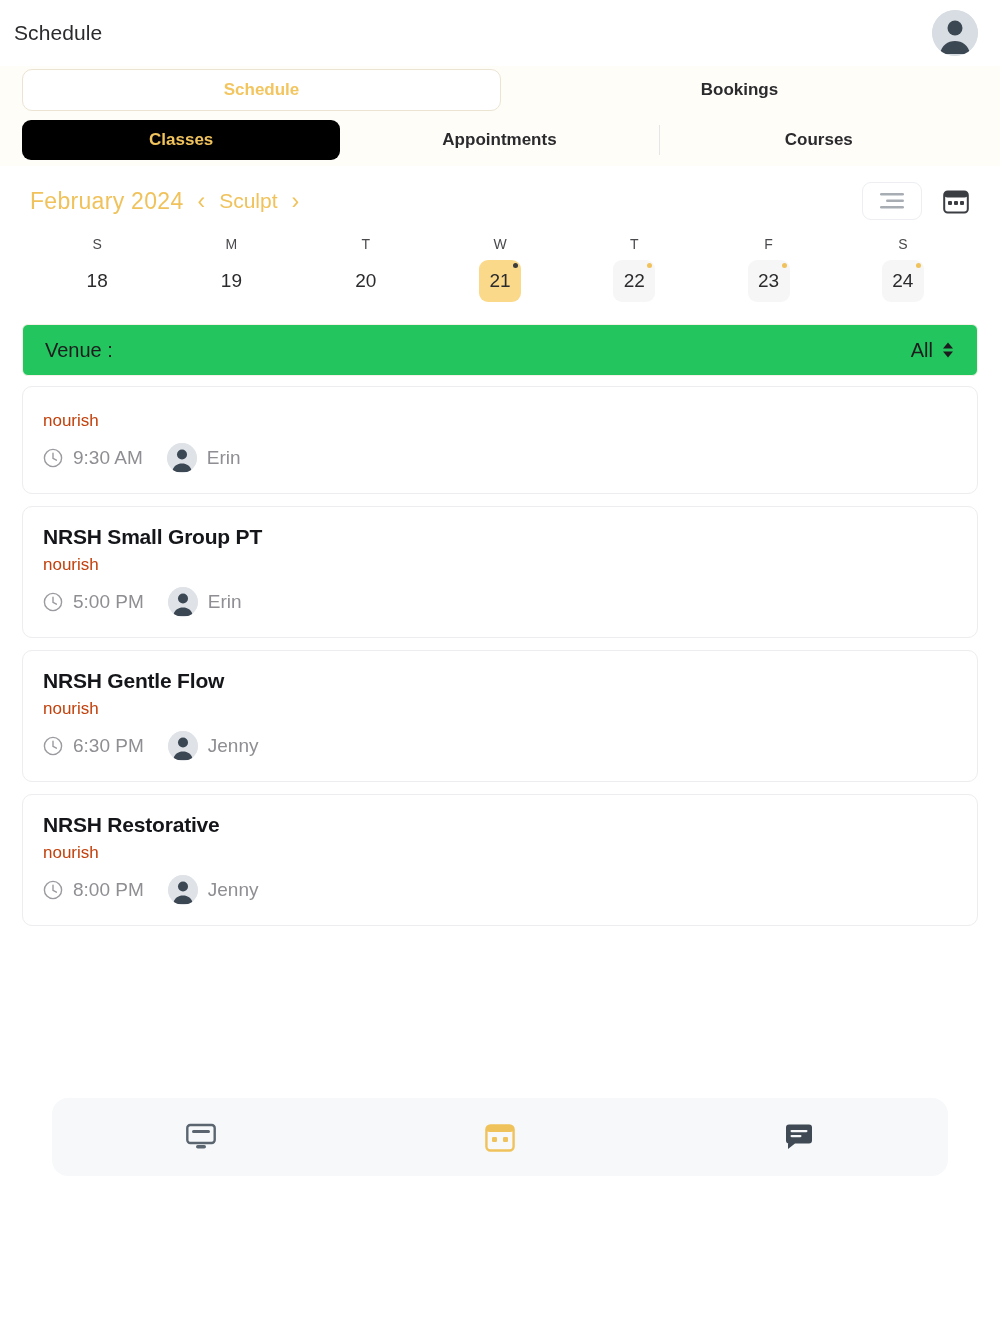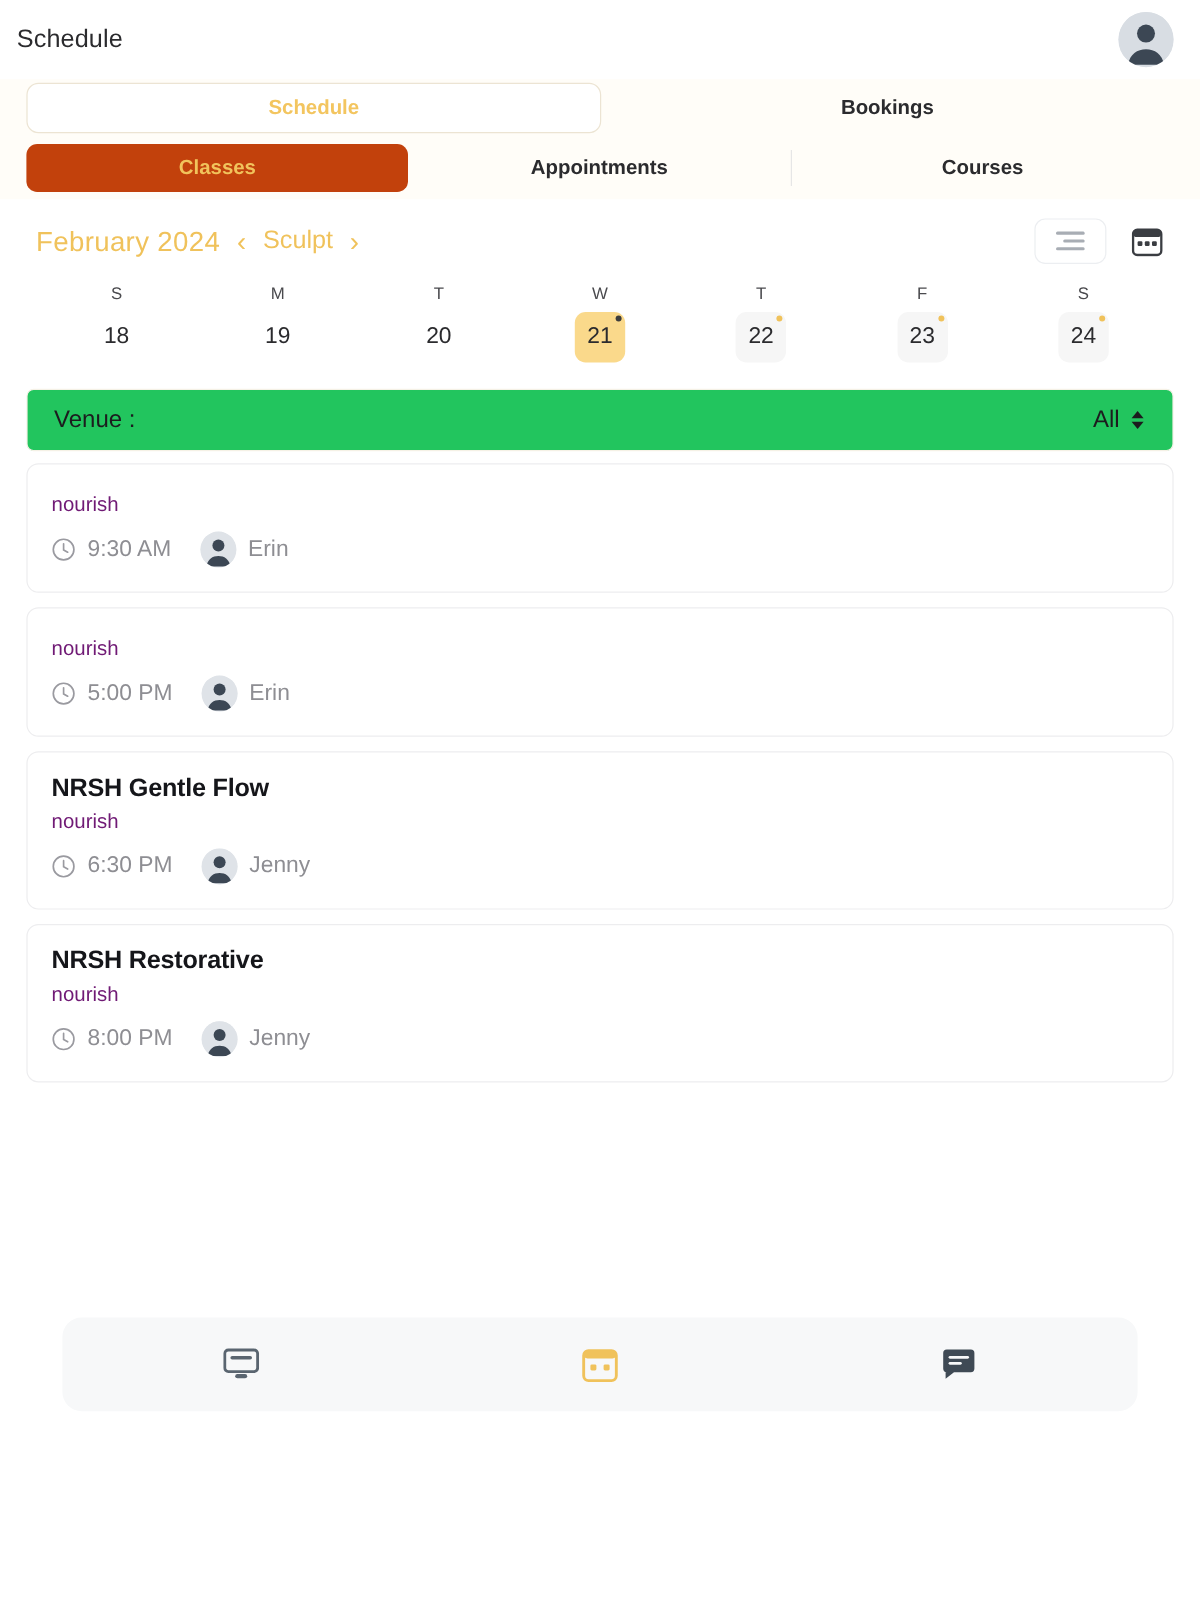--- a/index.html
+++ b/index.html
@@ -91,21 +91,21 @@
     font-weight: bold;
     color: #2b2b2e;
     border-radius: 9px;
     background: transparent;
     border: none;
     cursor: pointer;
     font-family: "Liberation Sans", sans-serif;
     position: relative;
   }
   .seg-btn2.active-fill {
-    background: #c2410c;
+    background: #000000;
     color: #f1c35c;
   }
   .seg-divider {
     width: 1px;
     height: 30px;
     background: #e6e6e6;
   }
 
   
   .month-row {
@@ -229,21 +229,21 @@
     cursor: pointer;
   }
   .card-title {
     font-size: 21px;
     font-weight: bold;
     color: #15161a;
     letter-spacing: -0.2px;
   }
   .card-sub {
     font-size: 17px;
-    color: #701a75;
+    color: #c2410c;
     margin-top: 6px;
   }
   .card-meta {
     display: flex;
     align-items: center;
     gap: 10px;
     margin-top: 12px;
   }
   .card-time {
     font-size: 19px;
@@ -418,20 +418,21 @@
             <circle cx="15" cy="15" r="15" fill="#dfe3e8"></circle>
             <circle cx="15" cy="11.5" r="5" fill="#3c4754"></circle>
             <path d="M5 29c1-6 5.2-8.6 10-8.6s9 2.6 10 8.6z" fill="#3c4754"></path>
           </svg>
         </div>
         <span class="staff-name">Erin</span>
       </div>
     </div>
 
     <div class="card">
+      <div class="card-title">NRSH Small Group PT</div>
       <div class="card-sub">nourish</div>
       <div class="card-meta">
         <div class="card-time">
           <svg width="20" height="20" viewBox="0 0 20 20">
             <circle cx="10" cy="10" r="8.6" fill="none" stroke="#9a9aa0" stroke-width="1.4"></circle>
             <path d="M10 5.2 V10.3 L13.4 12.2" fill="none" stroke="#9a9aa0" stroke-width="1.4" stroke-linecap="round"></path>
           </svg>
           <span>5:00 PM</span>
         </div>
         <div class="mini-avatar">

